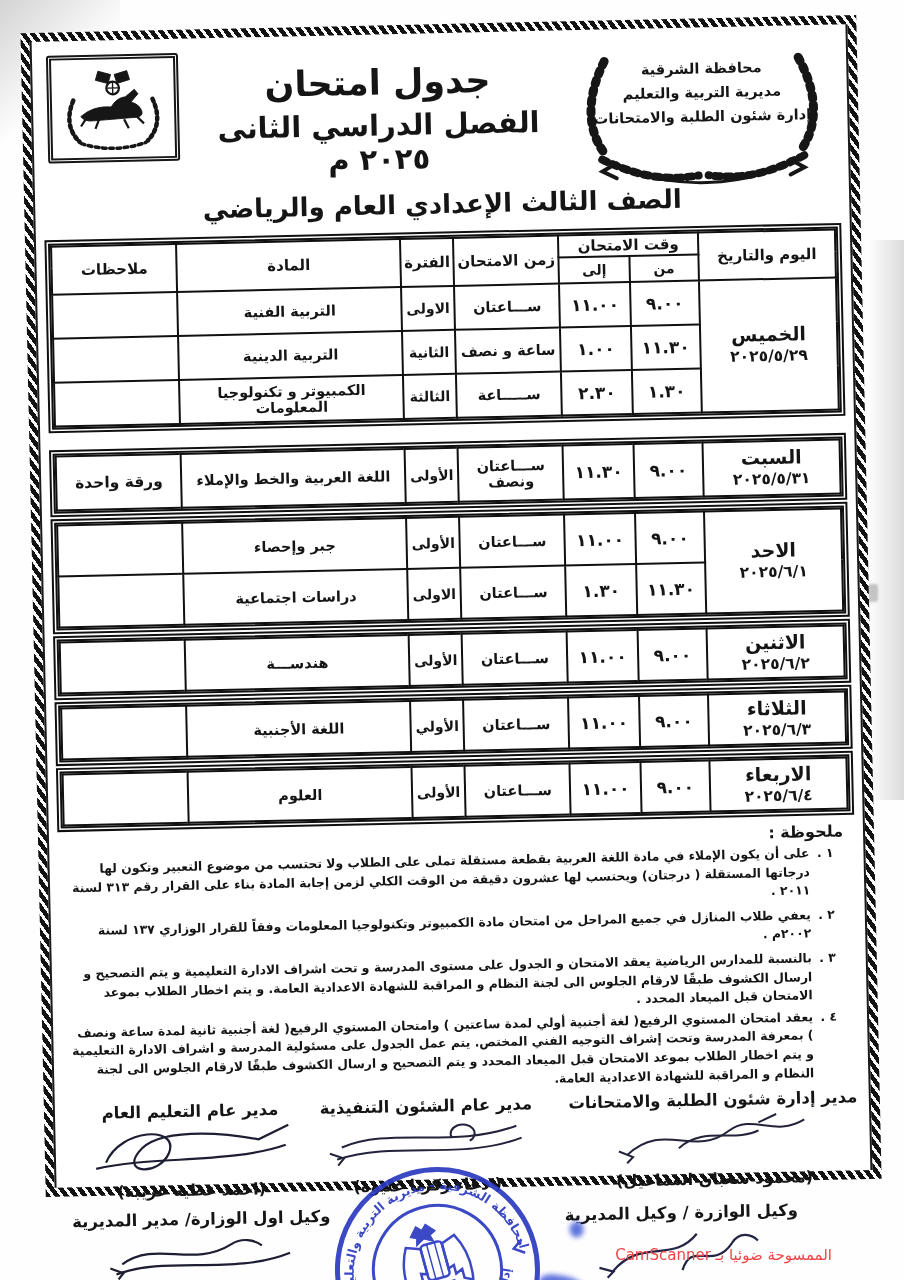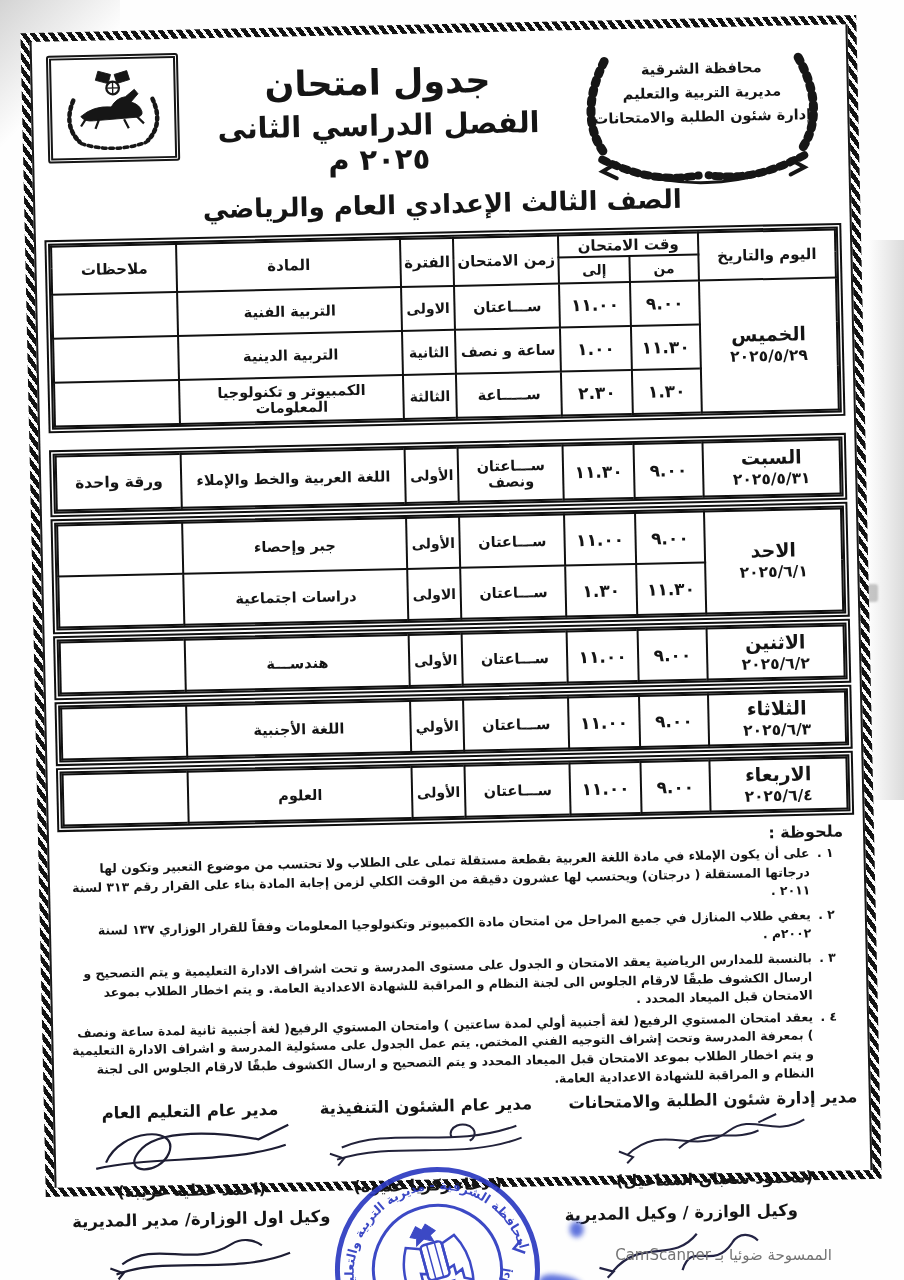--- a/index.html
+++ b/index.html
@@ -79,21 +79,21 @@
   .s4{top:112px;right:40px;width:300px;}
   .s5{top:108px;left:14px;width:260px;}
 
   .stamp{position:absolute;top:66px;left:272px;width:214px;height:214px;
     transform:rotate(-14deg);opacity:.92;}
   .blob{position:absolute;background:#2b46d2;filter:blur(2.5px);opacity:.75;}
   .blob2{left:480px;top:182px;width:46px;height:22px;border-radius:40% 60% 60% 40%;transform:rotate(10deg);}
   .blob3{left:512px;top:128px;width:14px;height:16px;border-radius:50%;}
 
   .camfooter{position:absolute;right:72px;top:1246px;direction:rtl;
-    font-size:15px;color:#737373;font-weight:400;}
+    font-size:15px;color:#ef4444;font-weight:400;}
 </style>
 </head>
 <body>
 
 <div class="page">
   <div class="shadow-topleft"></div>
   <div class="shadow-right"></div>
   <div class="smudge-right"></div>
 
   <div class="sheet">

